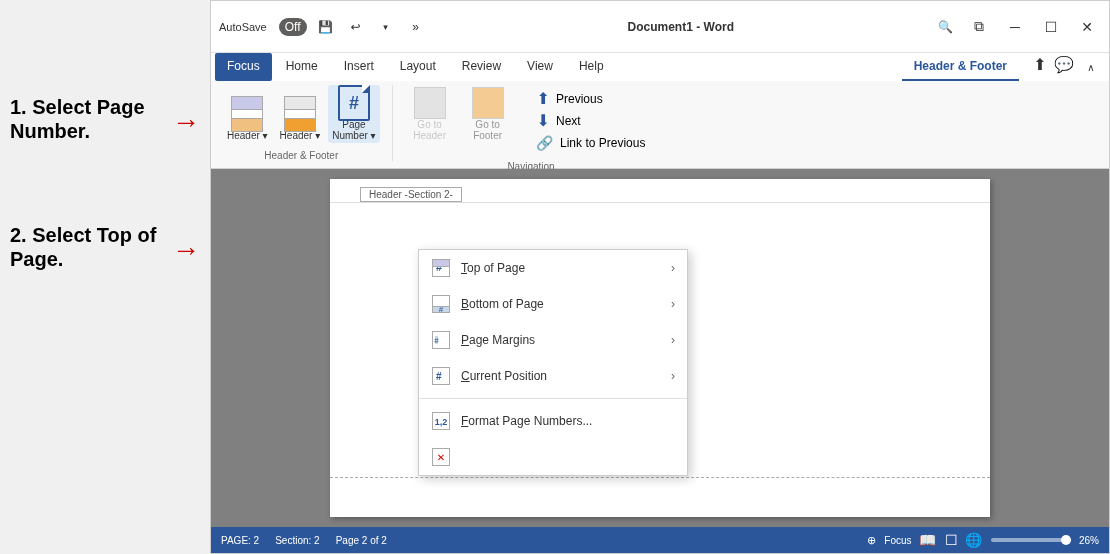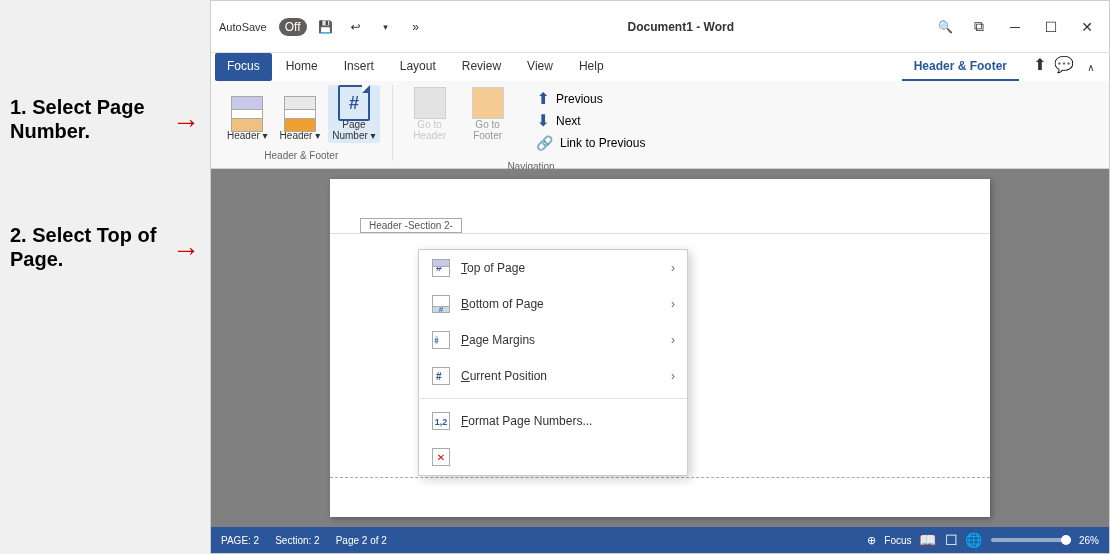--- a/index.html
+++ b/index.html
@@ -231,21 +231,21 @@
 
     .document-page {
       background: white;
       width: 660px;
       height: 100%;
       position: relative;
       box-shadow: 2px 2px 6px rgba(0,0,0,0.3);
     }
 
     .header-section {
-      height: 55px;
+      height: 24px;
       border-bottom: 1px solid #ddd;
       padding: 4px 30px;
     }
 
     .page-content {
       padding: 20px 30px;
       height: calc(100% - 80px);
       display: flex;
       align-items: center;
       justify-content: center;

